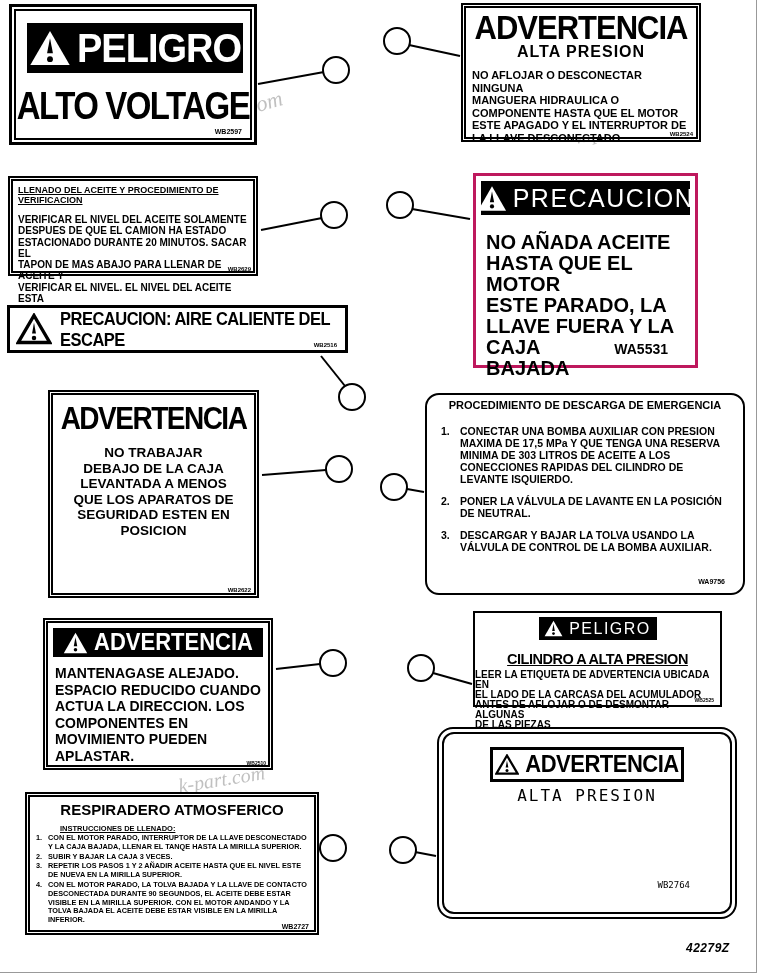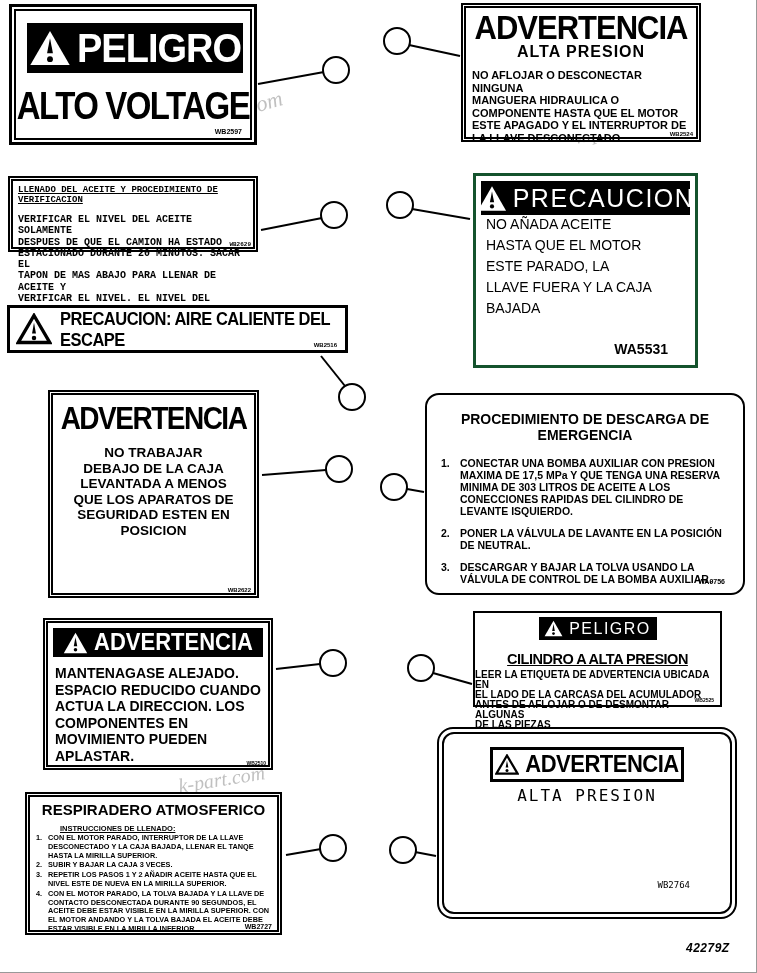--- a/index.html
+++ b/index.html
@@ -29,50 +29,50 @@
   
   #l2{left:461px;top:3px;width:240px;height:139px;}
   #l2 .content{position:absolute;inset:3px;padding:5px 6px 0;}
   #l2 .t{font-size:31px;font-weight:bold;text-align:center;letter-spacing:-1px;
          transform:scaleY(1.1);line-height:30px;}
   #l2 .s{font-size:16px;font-weight:bold;text-align:center;letter-spacing:1px;line-height:18px;}
   #l2 .b{font-size:11px;font-weight:bold;line-height:12.6px;margin-top:8px;}
   #l2 .code{right:6px;bottom:3px;font-size:6px;}
 
   
-  #l3{left:8px;top:176px;width:250px;height:76px;font-family:Liberation Mono, monospace;}
+  #l3{left:8px;top:176px;width:250px;height:100px;}
   #l3 .content{position:absolute;inset:3px;padding:4px 5px 0;}
   #l3 .t{font-size:9px;font-weight:bold;text-decoration:underline;letter-spacing:0px;}
   #l3 .b{font-size:10px;font-weight:bold;line-height:11.3px;margin-top:9px;}
   #l3 .code{right:5px;bottom:2px;font-size:6px;}
 
   
-  #l4{left:473px;top:173px;width:225px;height:195px;border:3px solid #14532d;}
+  #l4{left:473px;top:173px;width:225px;height:195px;border:3px solid #be185d;}
   #l4 .bar{position:absolute;left:5px;top:5px;right:5px;height:34px;}
   #l4 .bar span{font-size:25px;font-weight:normal;letter-spacing:1.5px;}
-  #l4 .b{position:absolute;left:10px;top:38px;font-size:14px;font-weight:normal;line-height:21px;}
+  #l4 .b{position:absolute;left:10px;top:56px;font-size:20px;font-weight:bold;line-height:21px;}
   #l4 .code{right:27px;bottom:8px;font-size:14px;}
 
   
   #l5{left:7px;top:305px;width:341px;height:48px;border:3px solid #000;
       display:flex;align-items:center;gap:8px;padding:0 6px;}
   #l5 .t{font-size:16.5px;font-weight:bold;letter-spacing:-0.5px;transform:scaleY(1.1);}
   #l5 .code{right:8px;bottom:2px;font-size:6px;}
 
   
   #l6{left:48px;top:390px;width:211px;height:208px;}
   #l6 .content{position:absolute;inset:3px;}
   #l6 .t{font-size:28px;font-weight:bold;text-align:center;letter-spacing:-1.5px;
          transform:scaleY(1.15);margin-top:8px;}
   #l6 .b{font-size:13.5px;font-weight:bold;text-align:center;line-height:15.5px;margin-top:10px;}
   #l6 .code{right:6px;bottom:3px;font-size:6px;}
 
   
   #l7{left:425px;top:393px;width:320px;height:202px;border:2.5px solid #000;border-radius:14px;}
-  #l7 .t{font-size:14px;font-weight:bold;text-align:center;margin-top:16px;}
+  #l7 .t{font-size:11px;font-weight:bold;text-align:center;margin-top:4px;}
   #l7 .items{margin:14px 12px 0 14px;}
   #l7 .item{display:flex;gap:5px;font-size:10.5px;font-weight:bold;line-height:12px;margin-bottom:10px;}
   #l7 .num{flex:0 0 14px;}
   #l7 .code{right:18px;bottom:8px;font-size:7px;}
 
   
   #l8{left:43px;top:618px;width:230px;height:152px;}
   #l8 .content{position:absolute;inset:3px;}
   #l8 .bar{margin:5px 5px 0;height:29px;}
   #l8 .bar span{font-size:22px;font-weight:bold;letter-spacing:0px;transform:scaleY(1.05);}
@@ -82,21 +82,21 @@
   
   #l9{left:473px;top:611px;width:249px;height:96px;border:2.5px solid #000;}
   #l9 .bar{margin:4px auto 0;width:118px;height:23px;}
   #l9 .bar span{font-size:16px;font-weight:normal;letter-spacing:1.5px;}
   #l9 .t{font-size:14.5px;font-weight:bold;text-align:center;text-decoration:underline;
          letter-spacing:-0.5px;margin-top:11px;}
   #l9 .b{font-size:10px;font-weight:bold;text-align:left;line-height:10px;margin-top:3px;}
   #l9 .code{right:6px;bottom:2px;font-size:5px;}
 
   
-  #l10{left:25px;top:792px;width:257px;height:143px;text-decoration:underline;}
+  #l10{left:25px;top:792px;width:294px;height:143px;text-decoration:underline;}
   #l10 .content{position:absolute;inset:3px;padding:4px 6px 0;}
   #l10 .t{font-size:15px;font-weight:bold;text-align:center;letter-spacing:0px;}
   #l10 .s{font-size:7.5px;font-weight:bold;text-decoration:underline;margin-top:6px;margin-left:24px;}
   #l10 .item{display:flex;gap:3px;font-size:7.3px;font-weight:bold;line-height:8.8px;margin-top:1px;}
   #l10 .num{flex:0 0 9px;}
   #l10 .code{right:8px;bottom:3px;font-size:7px;}
 
   
   #l11{left:437px;top:727px;width:300px;height:192px;border:2px solid #000;border-radius:16px;}
   #l11 .inner2{position:absolute;inset:3px;border:2px solid #000;border-radius:12px;

